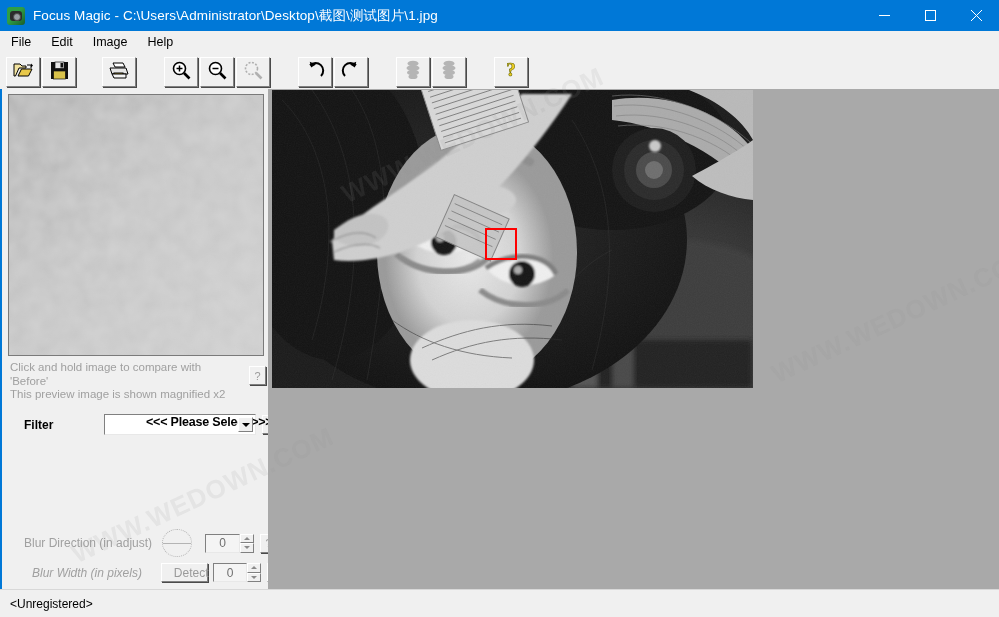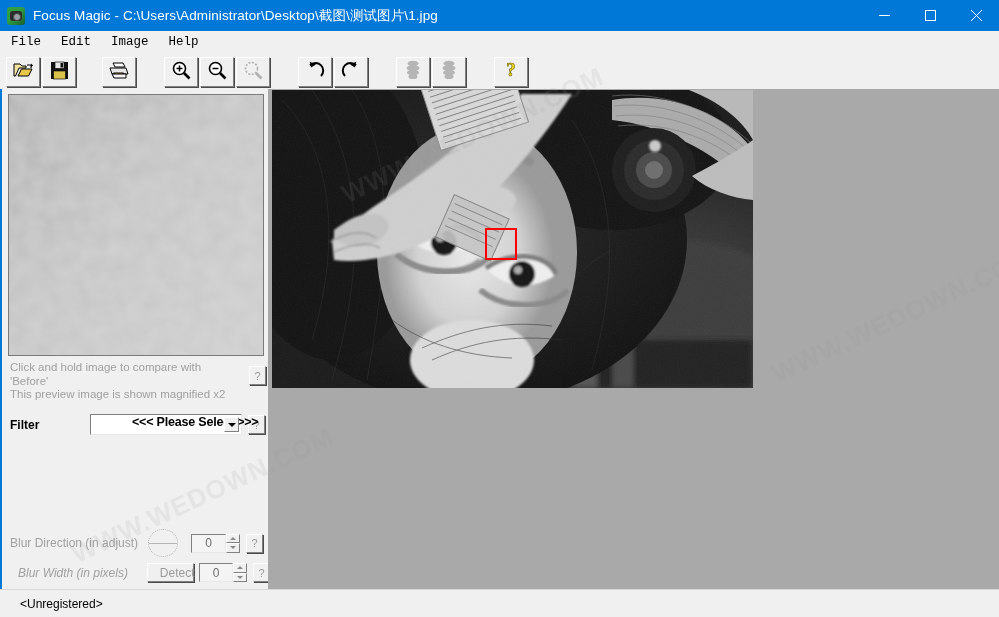--- a/index.html
+++ b/index.html
@@ -38,21 +38,20 @@
     width:46px;height:31px;display:flex;align-items:center;justify-content:center;
     color:#fff;
   }
   .winbtn svg{display:block;}
 
   
   .menubar{
     position:absolute;left:0;top:31px;width:999px;height:22px;
     background:#f0f0f0;display:flex;align-items:center;
     border-bottom:1px solid #e2e2e2;
-    font-family:Liberation Mono, monospace;
   }
   .menu-item{
     font-size:12.5px;color:#000;padding:2px 9px;margin-left:2px;white-space:nowrap;
   }
 
   
   .toolbar{
     position:absolute;left:0;top:53px;width:999px;height:36px;
     background:#f0f0f0;border-bottom:1px solid #cfcfcf;
   }
@@ -82,21 +81,21 @@
     font-size:11.5px;color:#a0a0a0;line-height:13.5px;
   }
   .helpq{
     width:17px;height:19px;background:#f0f0f0;
     border-top:1px solid #ffffff;border-left:1px solid #ffffff;
     border-right:1px solid #808080;border-bottom:1px solid #808080;
     box-shadow:1px 1px 0 0 #4a4a4a;
     display:flex;align-items:center;justify-content:center;
     font-size:11px;color:#9a9a9a;box-sizing:border-box;
   }
-  .row{position:absolute;left:0;width:268px;display:flex;align-items:center;}
+  .row{position:absolute;left:14px;width:268px;display:flex;align-items:center;}
   .row-label{font-size:12px;color:#a0a0a0;}
   .row-label.on{color:#000;font-weight:bold;}
 
   .combo{
     height:21px;background:#fff;box-sizing:border-box;
     border-top:1px solid #808080;border-left:1px solid #808080;
     border-right:1px solid #e8e8e8;border-bottom:1px solid #e8e8e8;
     display:flex;position:relative;padding-left:37px;
   }
   .combo .val{font-size:12px;padding-left:4px;color:#000;white-space:nowrap;}
@@ -148,21 +147,21 @@
     background:#a9a9a9;
   }
   .photo{position:absolute;left:4px;top:1px;width:481px;height:298px;overflow:hidden;background:#1a1a1a;}
   .selrect{position:absolute;left:213px;top:138px;width:32px;height:32px;border:2px solid #ff0000;box-sizing:border-box;}
 
   
   .statusbar{
     position:absolute;left:0;top:589px;width:999px;height:28px;background:#f0f0f0;
     border-top:1px solid #d8d8d8;display:flex;align-items:center;
   }
-  .status-text{font-size:12px;color:#000;padding-left:20px;}
+  .status-text{font-size:12px;color:#000;padding-left:10px;}
 
   .wm{position:absolute;color:rgba(150,150,150,.13);font-size:26px;font-weight:bold;
       transform:rotate(-25deg);pointer-events:none;white-space:nowrap;letter-spacing:1px;}
 </style>
 </head>
 <body>
 
 <div id="app">
 
   <div class="titlebar">

